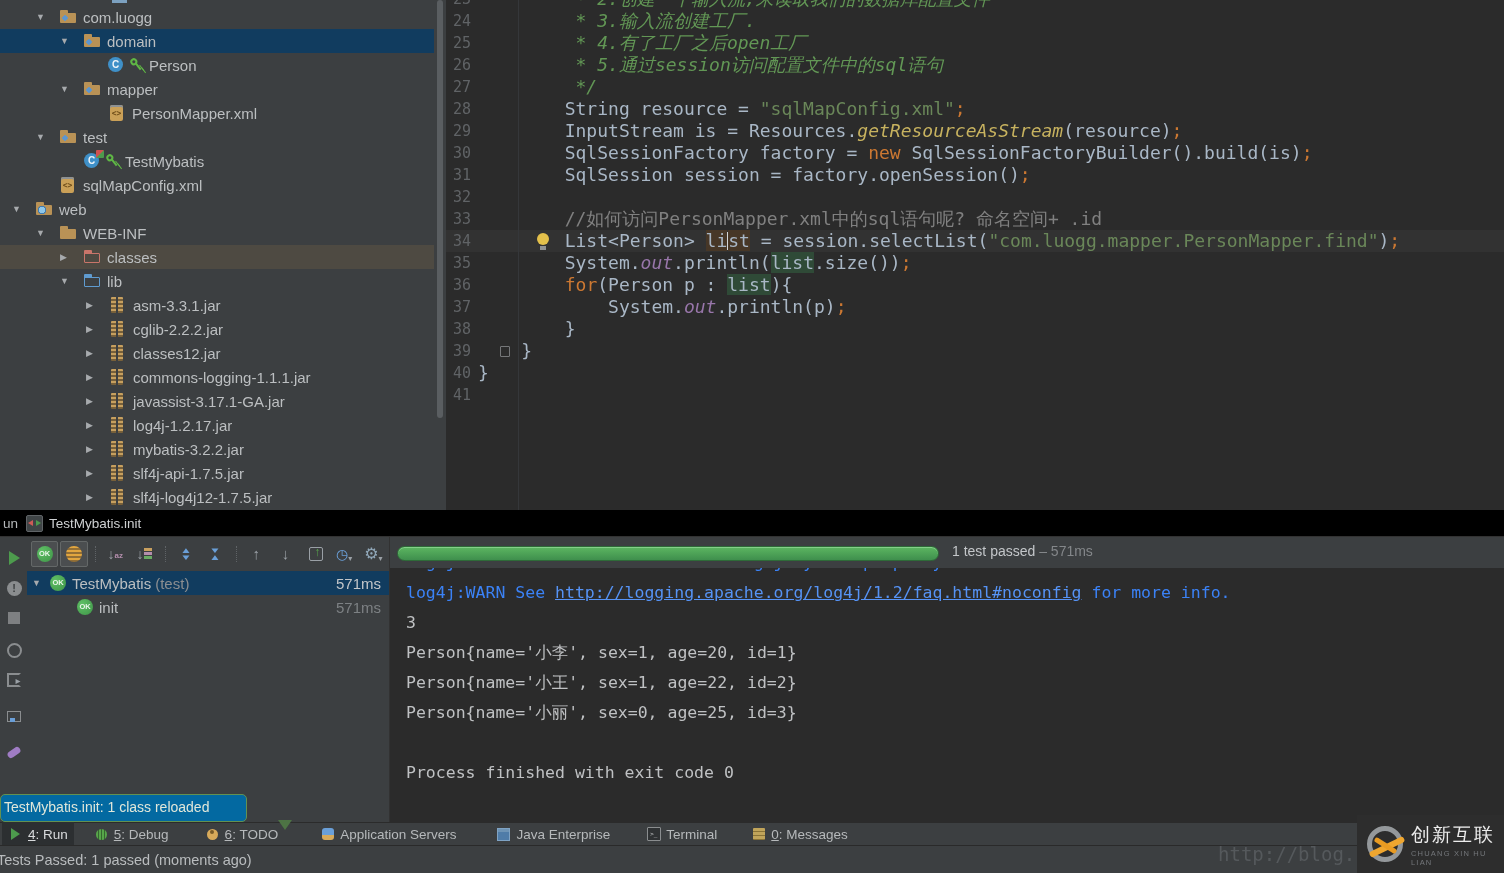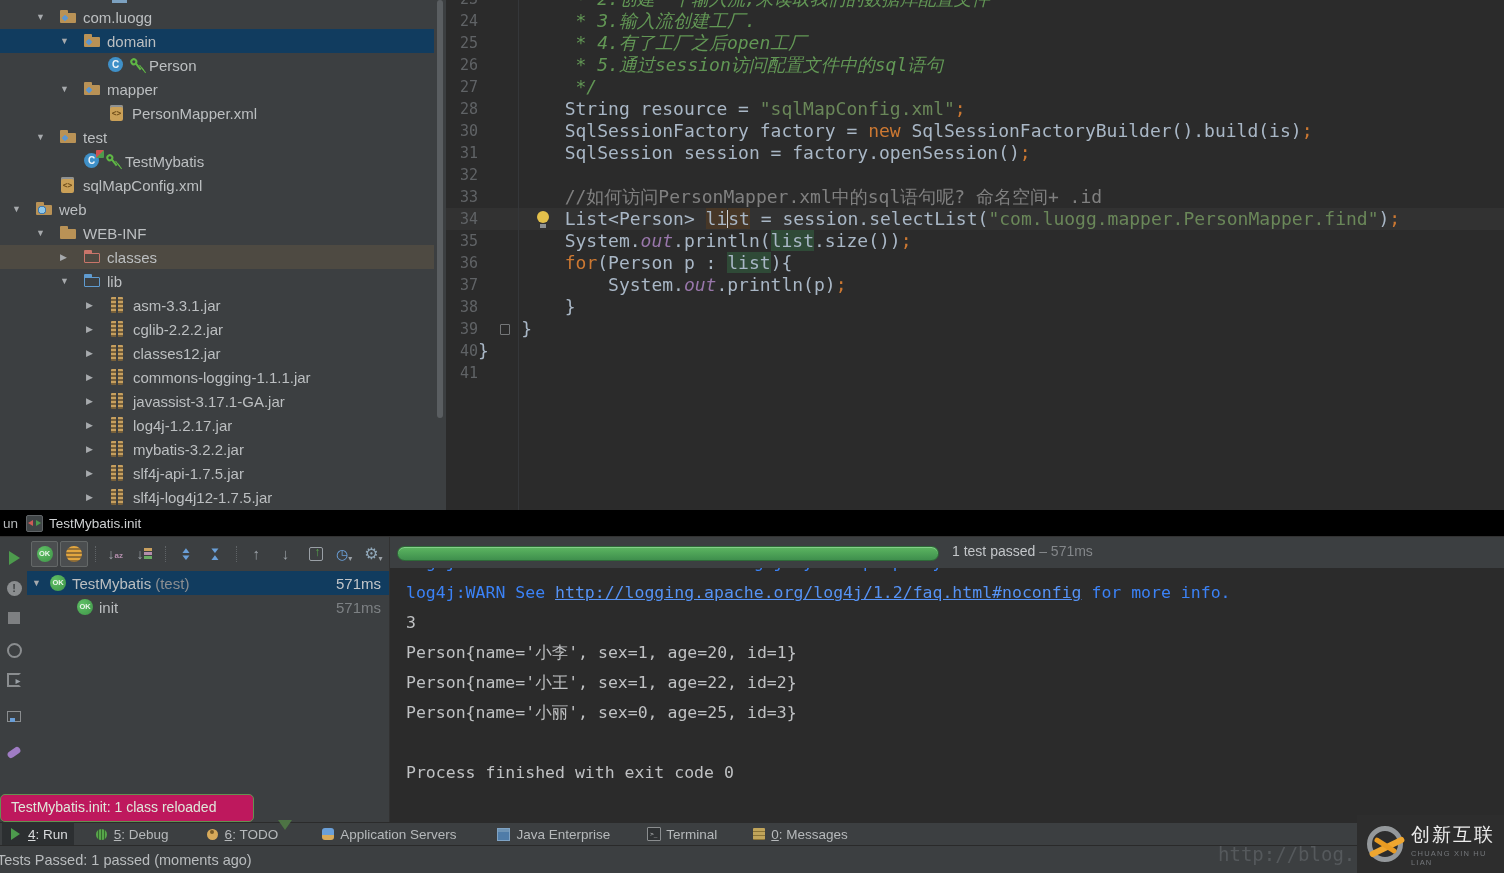--- a/index.html
+++ b/index.html
@@ -36,21 +36,21 @@
   #tree-sliver{position:absolute;left:112px;top:0;width:15px;height:3px;background:#7ca1c0}
   #tree-scroll{position:absolute;left:434px;top:0;width:12px;height:510px;background:#3c3f41}
   #tree-thumb{position:absolute;left:3px;top:0;width:6px;height:418px;background:#5a5e61;border-radius:3px}
 
   
   #editor{position:absolute;left:446px;top:0;width:1058px;height:510px;background:#2b2b2b;overflow:hidden}
   #gutter-sep{position:absolute;left:72px;top:0;width:1px;height:510px;background:#35373a;z-index:2}
   #code-lines{margin-top:-12px}
   .code-line{position:relative;display:flex;height:22px;line-height:22px;font-family:"DejaVu Sans Mono",monospace;font-size:18px}
   .code-line.current{background:#323232}
-  .lnum{flex:none;width:32px;text-align:right;color:#606366;font-size:15px;line-height:22px}
+  .lnum{flex:none;width:32px;text-align:center;color:#606366;font-size:15px;line-height:22px}
   .codeseg{white-space:pre}
   .pl{color:#a9b7c6}
   .cm{color:#629755;font-style:italic}
   .lc{color:#808080}
   .st{color:#6a8759}
   .kw{color:#cc7832}
   .mc{color:#c7b25f;font-style:italic}
   .sf{color:#9876aa;font-style:italic}
   .wr{color:#a9b7c6;background:#473727}
   .rd{color:#a9b7c6;background:#2f4a37}
@@ -121,21 +121,21 @@
   #progress-label .ptime{color:#84878a}
 
   #console{position:absolute;left:391px;top:568px;width:1113px;height:254px;background:#2b2b2b;overflow:hidden;font-family:"DejaVu Sans Mono",monospace;font-size:16.5px;padding-left:15px}
   #console-lines{margin-top:-20px}
   .con-line{height:30px;line-height:30px;white-space:pre}
   .c-pl{color:#bfc1c3}
   .c-err{color:#3b82f6}
   .c-link{color:#5693f5;text-decoration:underline}
 
   
-  #balloon{position:absolute;left:0;top:794px;width:242px;height:26px;background:#be185d;border:1px solid #639151;border-radius:5px;color:#e0e7da;font-size:14px;line-height:25px;padding-left:10px;z-index:6;white-space:nowrap}
+  #balloon{position:absolute;left:0;top:794px;width:242px;height:26px;background:#0369a1;border:1px solid #639151;border-radius:5px;color:#e0e7da;font-size:14px;line-height:25px;padding-left:3px;z-index:6;white-space:nowrap}
   #balloon-tail{position:absolute;left:278px;top:820px;width:0;height:0;border-left:7px solid transparent;border-right:7px solid transparent;border-top:10px solid #4d7344;z-index:6}
 
   
   #tabbar{position:absolute;left:0;top:822px;width:1504px;height:23px;background:#3c3f41;border-top:1px solid #2b2b2b;display:flex;align-items:center;padding-left:2px;box-sizing:border-box}
   .btab{display:flex;align-items:center;height:19px;padding:8px 6px;color:#b6b9bb;font-size:13.5px;white-space:nowrap}
   .btab.active{background:#2c2f31;border-radius:2px;color:#d8dadc}
   .btab u{text-decoration:underline}
   .bticon{position:relative;width:15px;height:14px;margin-right:5px;display:flex;align-items:center;justify-content:center;flex:none}
   .bt-run::before{content:"";width:0;height:0;border-left:9px solid #4d9b4d;border-top:6px solid transparent;border-bottom:6px solid transparent}
   .bt-debug::before{content:"";width:11px;height:11px;border-radius:50%;background:repeating-linear-gradient(90deg,#57a64a 0 2px,#35662f 2px 3px)}
@@ -294,20 +294,24 @@
           <span class="lnum">26</span>
           <span class="codeseg"><span class="cm">         * 5.通过session访问配置文件中的sql语句</span></span>
         </div>
         <div class="code-line">
           <span class="lnum">27</span>
           <span class="codeseg"><span class="cm">         */</span></span>
         </div>
         <div class="code-line">
           <span class="lnum">28</span>
           <span class="codeseg"><span class="pl">        String resource = </span><span class="st">"sqlMapConfig.xml"</span><span class="kw">;</span></span>
+        </div>
+        <div class="code-line">
+          <span class="lnum">29</span>
+          <span class="codeseg"><span class="pl">        InputStream is = Resources.</span><span class="mc">getResourceAsStream</span><span class="pl">(resource)</span><span class="kw">;</span></span>
         </div>
         <div class="code-line">
           <span class="lnum">30</span>
           <span class="codeseg"><span class="pl">        SqlSessionFactory factory = </span><span class="kw">new</span><span class="pl"> SqlSessionFactoryBuilder().build(is)</span><span class="kw">;</span></span>
         </div>
         <div class="code-line">
           <span class="lnum">31</span>
           <span class="codeseg"><span class="pl">        SqlSession session = factory.openSession()</span><span class="kw">;</span></span>
         </div>
         <div class="code-line">

